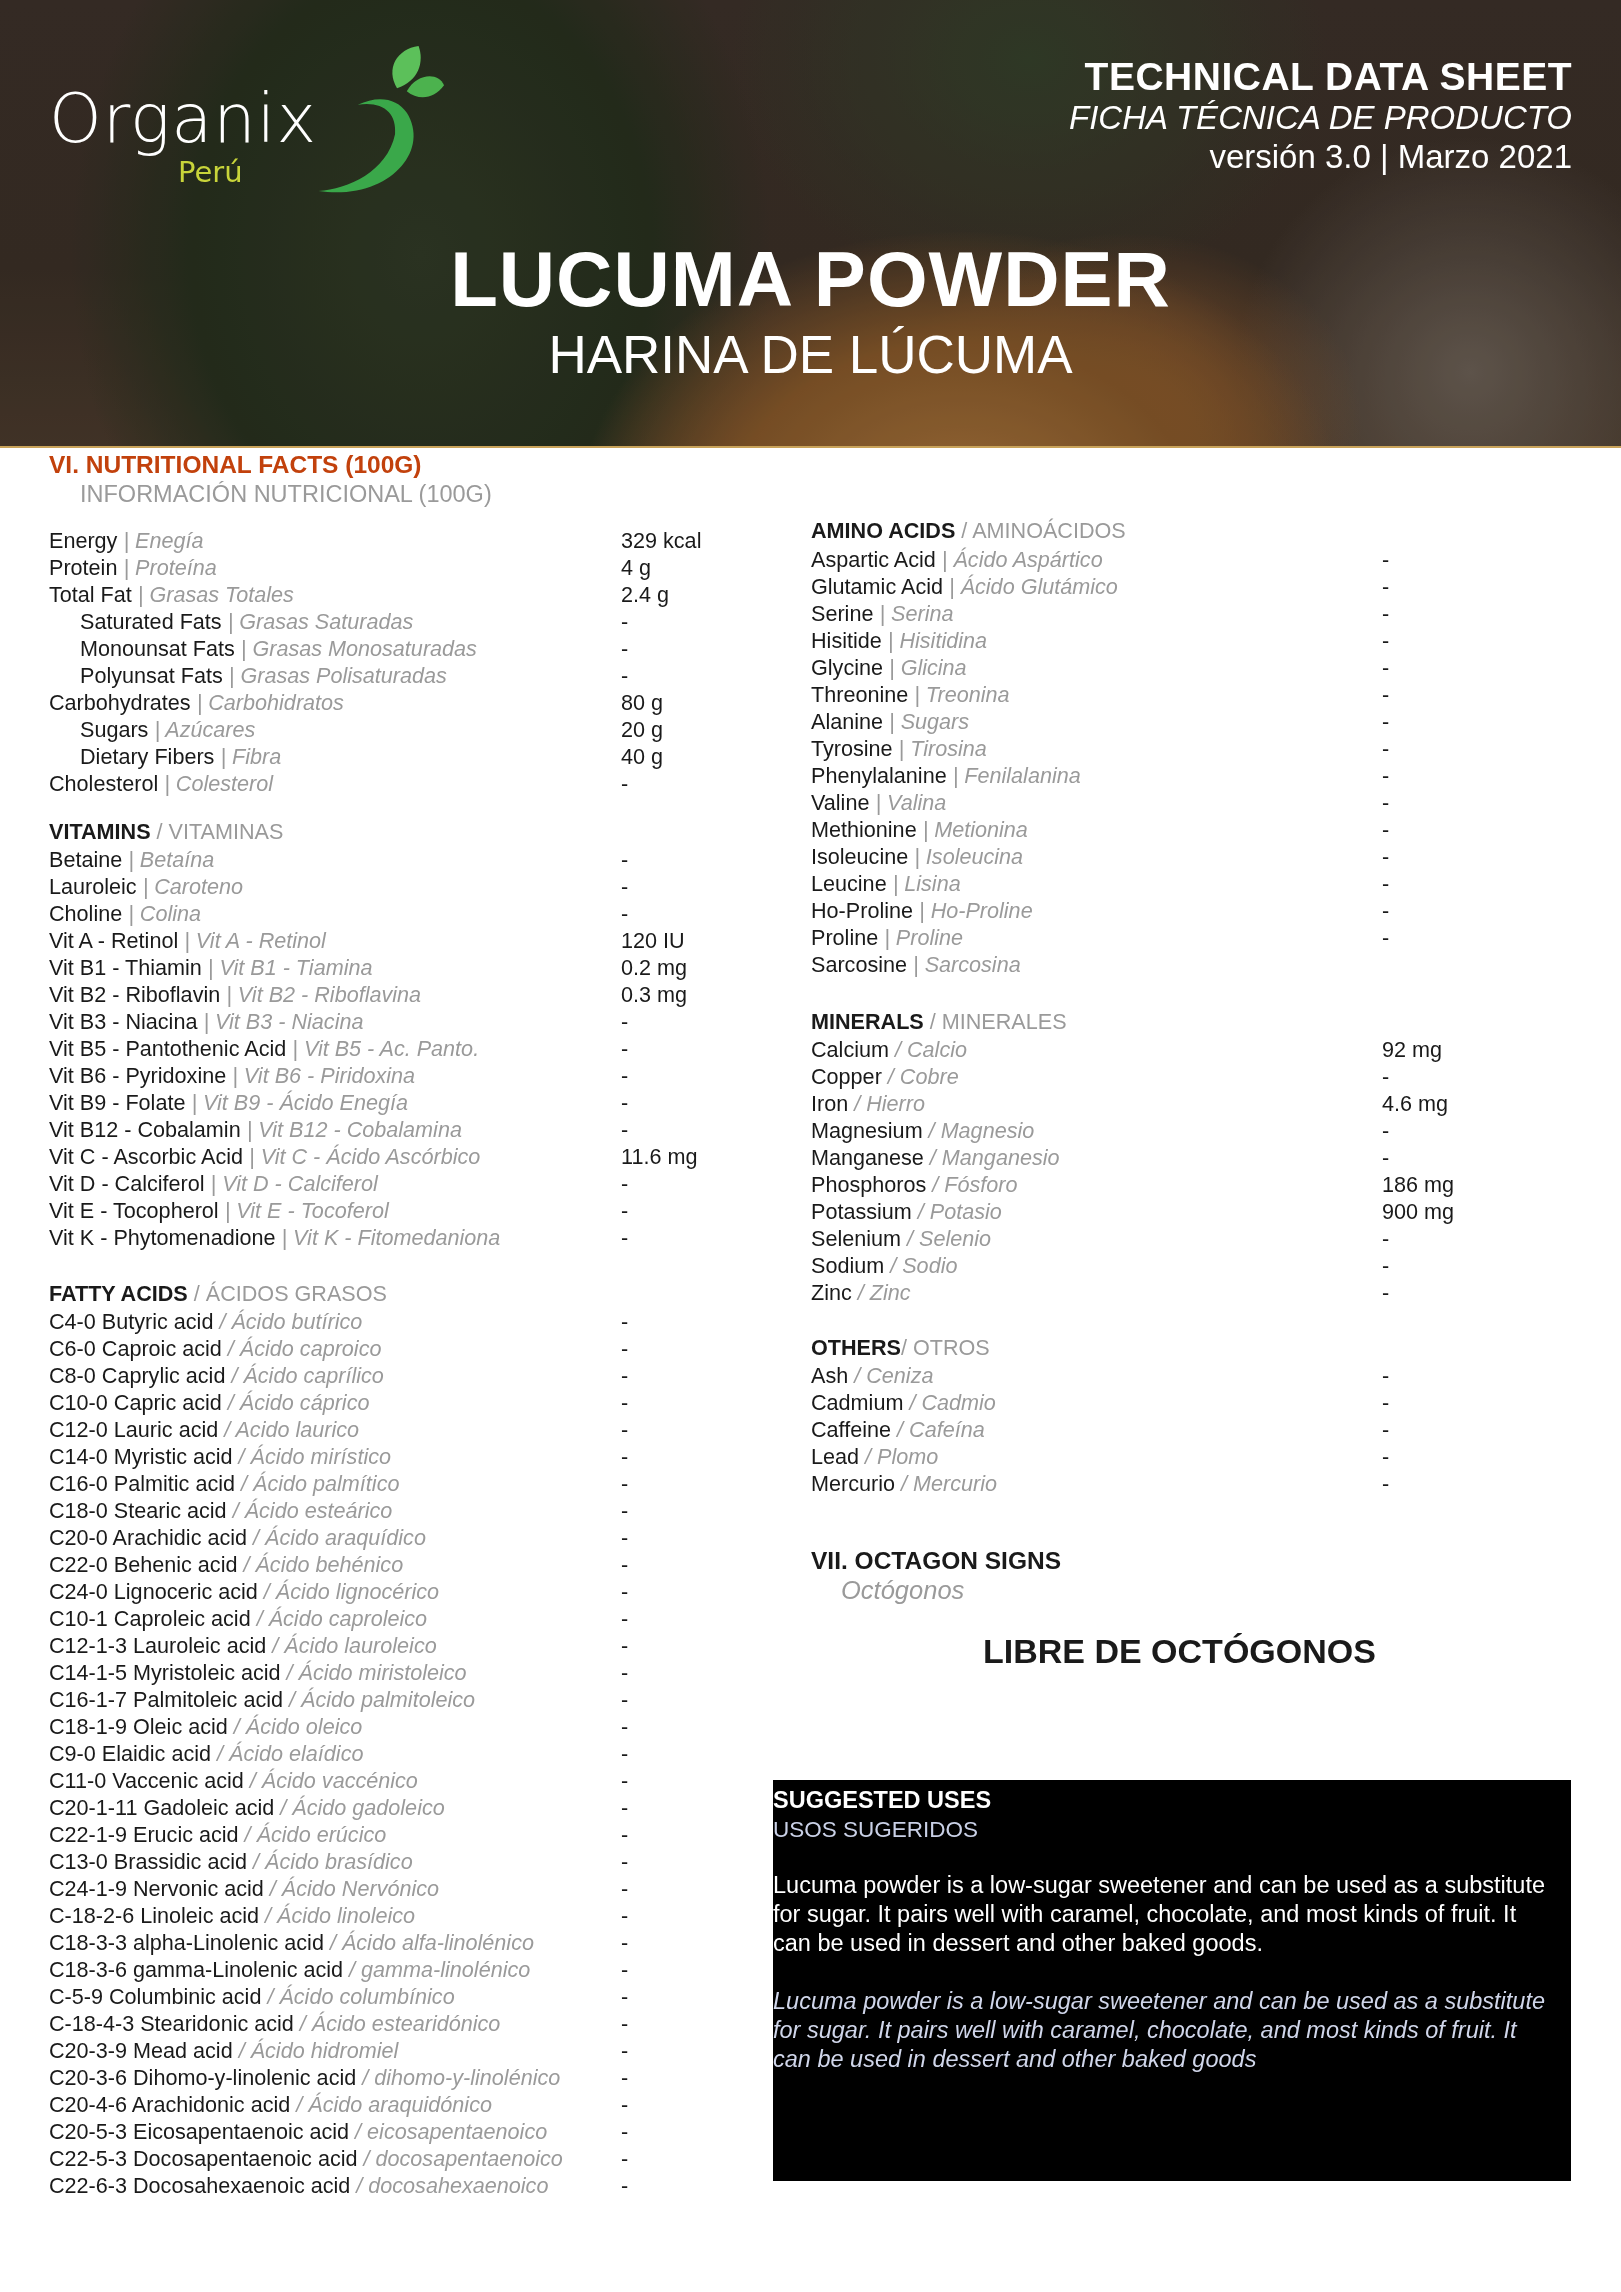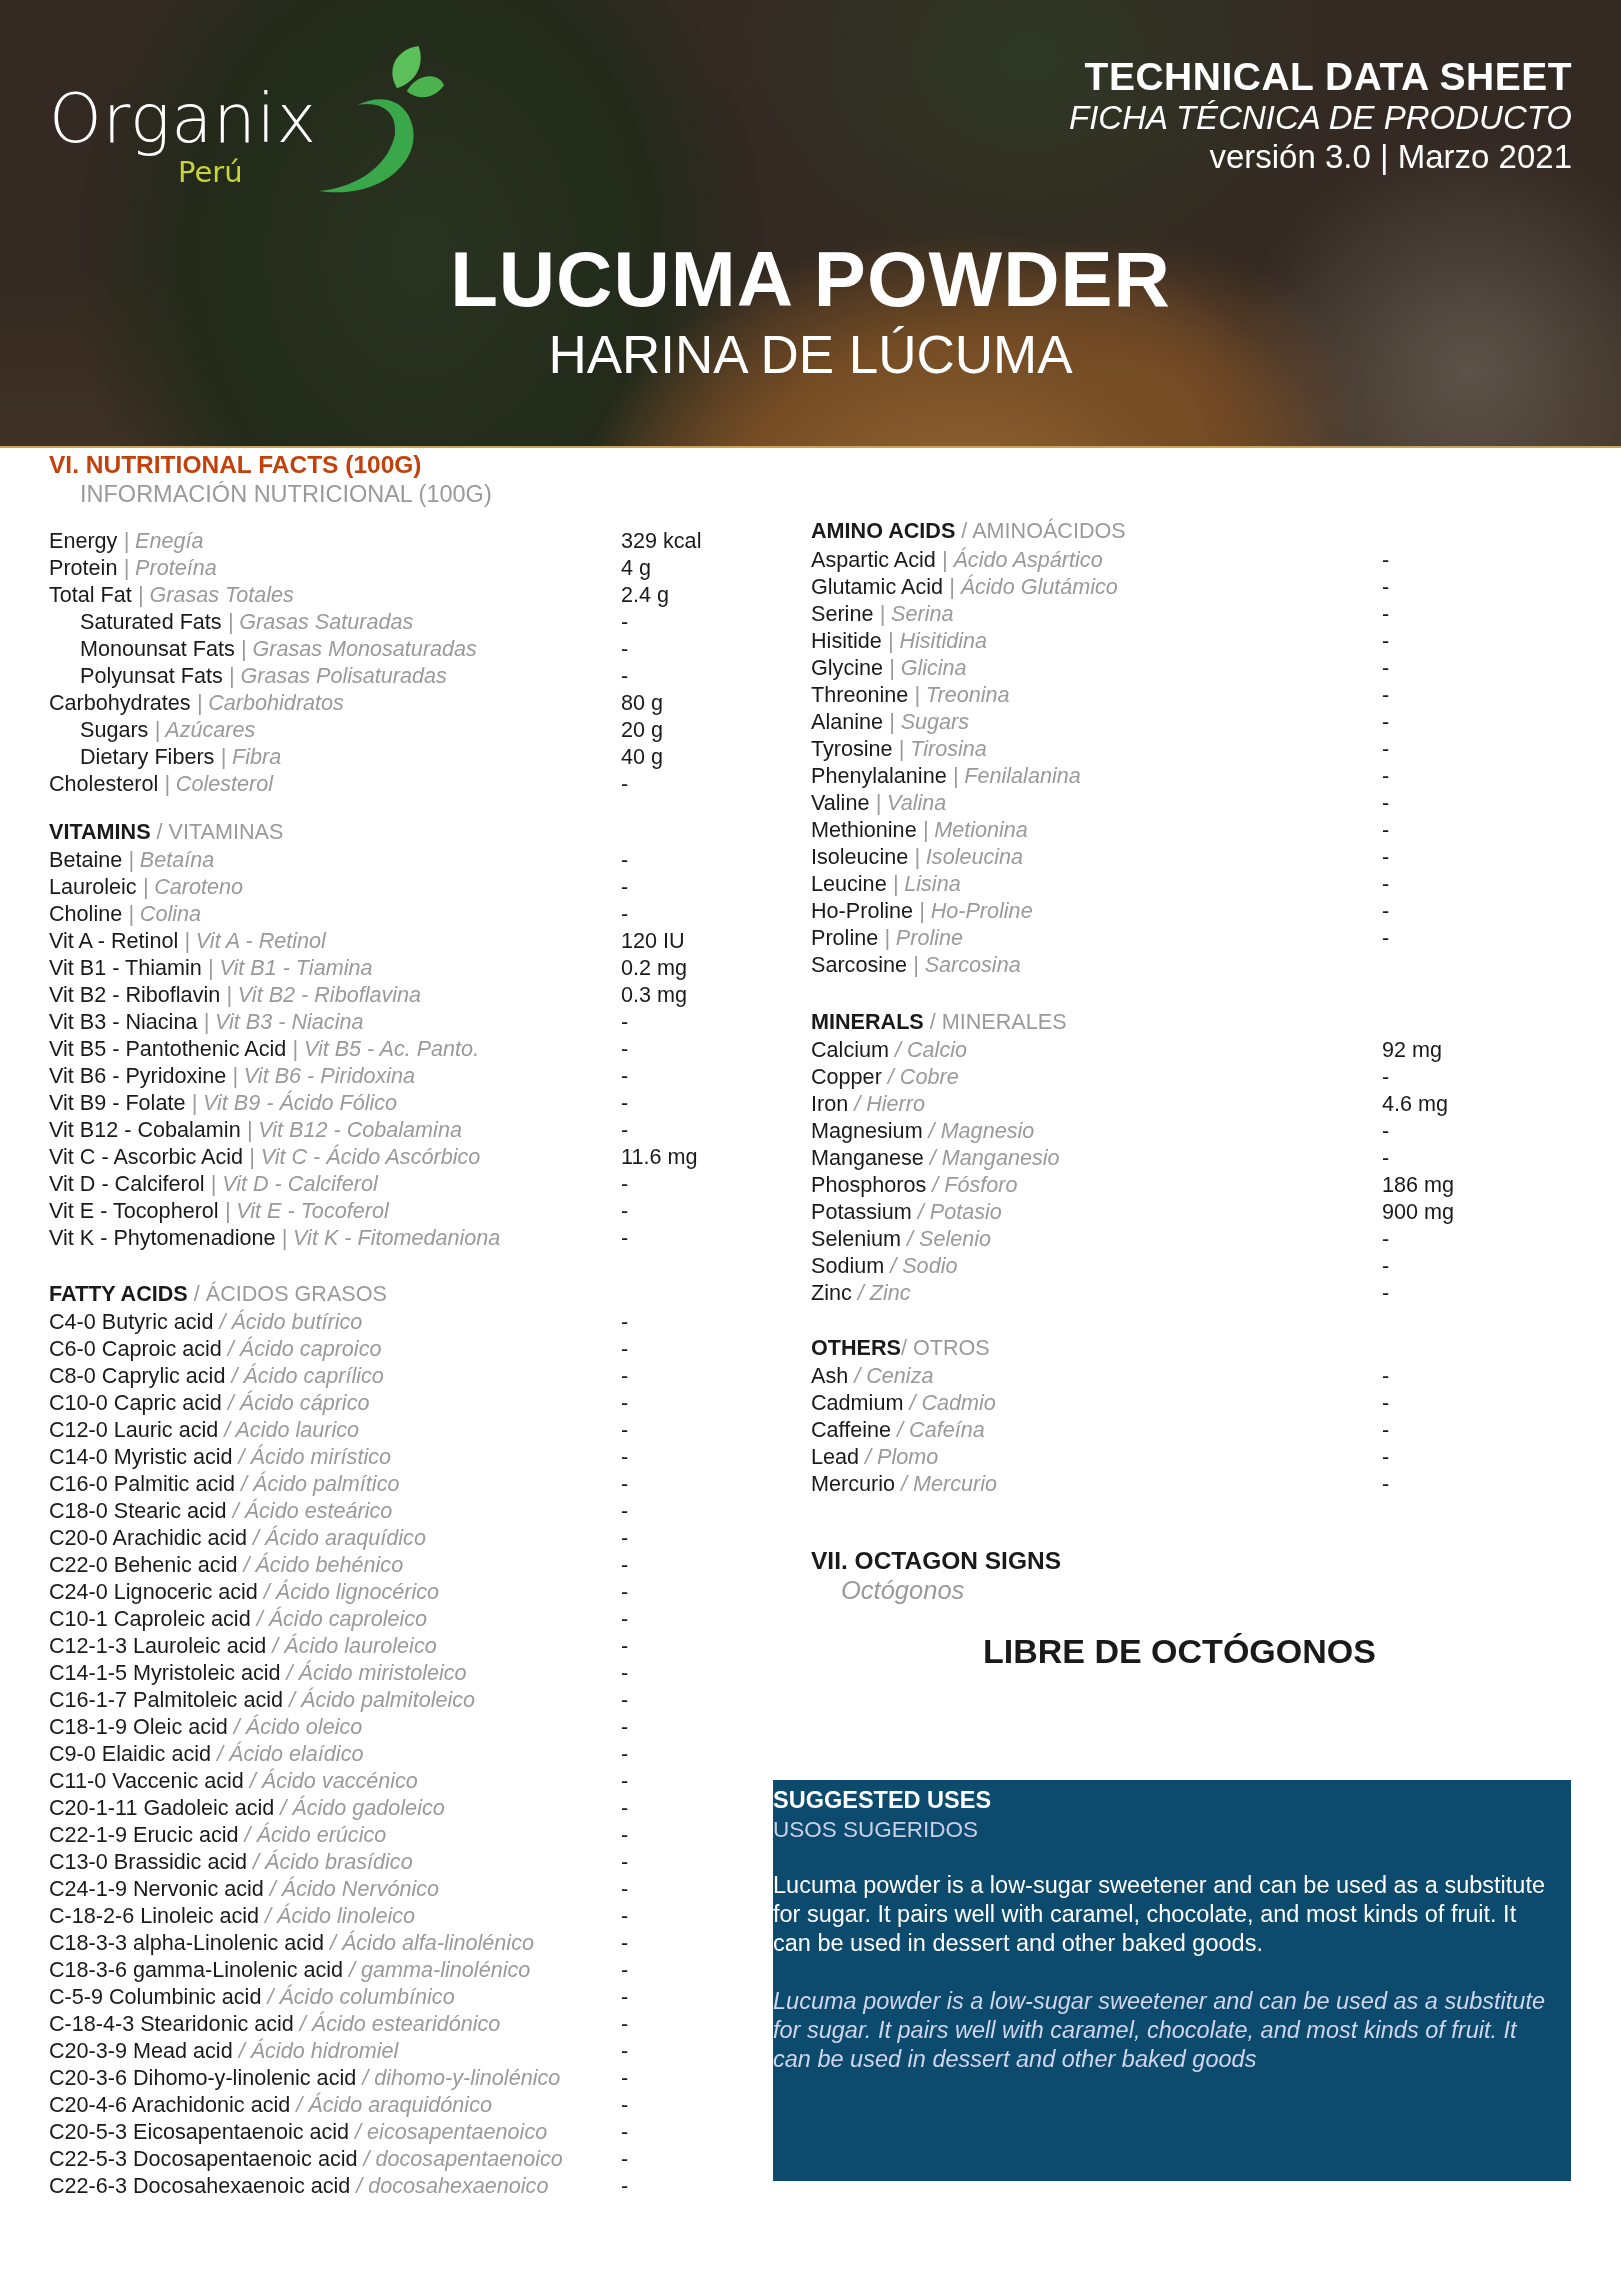--- a/index.html
+++ b/index.html
@@ -41,21 +41,21 @@
   .row .sep, .row .es { color:#9a9a9a; font-style:italic; }
   .row .val { position:absolute; top:0; color:#1a1a1a; }
   .row.indent .name { padding-left:31px; }
   .left .row .val { left:572px; }
   .right .row .val { left:571px; }
 
   .oct-title { position:absolute; left:811px; top:1547px; font-size:24.5px; font-weight:700; }
   .oct-sub { position:absolute; left:841px; top:1576px; font-size:25.5px; color:#9a9a9a;font-style:italic; }
   .libre { position:absolute; left:983px; top:1632px; font-size:34px; font-weight:700; color:#1a1a1a; }
 
-  .uses { position:absolute; left:773px; top:1780px; width:798px; height:401px; background:#0c4a6e;
+  .uses { position:absolute; left:773px; top:1780px; width:798px; height:401px; background:#000000;
           color:#fff; box-sizing:border-box; padding:5.9px 0 0 0; }
   .uses .u1 { font-size:23.5px; font-weight:700; line-height:29px; }
   .uses .u2 { font-size:22.5px; color:#c9d0e6; line-height:29px; }
   .uses .p1 { margin-top:27.4px; font-size:23.5px; line-height:29px; width:784px; }
   .uses .p2 { margin-top:29px; font-size:23.5px; line-height:29px; width:784px; font-style:italic; color:#d0d6ea; }
 </style>
 </head>
 <body>
 
 <div class="hero">
@@ -100,21 +100,21 @@
 <div class="list left" style="left:49px; top:846px;">
     <div class="row"><span class="name"><span class="en">Betaine</span><span class="sep"> | </span><span class="es">Betaína</span></span><span class="val">-</span></div>
     <div class="row"><span class="name"><span class="en">Lauroleic</span><span class="sep"> | </span><span class="es">Caroteno</span></span><span class="val">-</span></div>
     <div class="row"><span class="name"><span class="en">Choline</span><span class="sep"> | </span><span class="es">Colina</span></span><span class="val">-</span></div>
     <div class="row"><span class="name"><span class="en">Vit A - Retinol</span><span class="sep"> | </span><span class="es">Vit A - Retinol</span></span><span class="val">120 IU</span></div>
     <div class="row"><span class="name"><span class="en">Vit B1 - Thiamin</span><span class="sep"> | </span><span class="es">Vit B1 - Tiamina</span></span><span class="val">0.2 mg</span></div>
     <div class="row"><span class="name"><span class="en">Vit B2 - Riboflavin</span><span class="sep"> | </span><span class="es">Vit B2 - Riboflavina</span></span><span class="val">0.3 mg</span></div>
     <div class="row"><span class="name"><span class="en">Vit B3 - Niacina</span><span class="sep"> | </span><span class="es">Vit B3 - Niacina</span></span><span class="val">-</span></div>
     <div class="row"><span class="name"><span class="en">Vit B5 - Pantothenic Acid</span><span class="sep"> | </span><span class="es">Vit B5 - Ac. Panto.</span></span><span class="val">-</span></div>
     <div class="row"><span class="name"><span class="en">Vit B6 - Pyridoxine</span><span class="sep"> | </span><span class="es">Vit B6 - Piridoxina</span></span><span class="val">-</span></div>
-    <div class="row"><span class="name"><span class="en">Vit B9 - Folate</span><span class="sep"> | </span><span class="es">Vit B9 - Ácido Fólico</span></span><span class="val">-</span></div>
+    <div class="row"><span class="name"><span class="en">Vit B9 - Folate</span><span class="sep"> | </span><span class="es">Vit B9 - Ácido Enegía</span></span><span class="val">-</span></div>
     <div class="row"><span class="name"><span class="en">Vit B12 - Cobalamin</span><span class="sep"> | </span><span class="es">Vit B12 - Cobalamina</span></span><span class="val">-</span></div>
     <div class="row"><span class="name"><span class="en">Vit C - Ascorbic Acid</span><span class="sep"> | </span><span class="es">Vit C - Ácido Ascórbico</span></span><span class="val">11.6 mg</span></div>
     <div class="row"><span class="name"><span class="en">Vit D - Calciferol</span><span class="sep"> | </span><span class="es">Vit D - Calciferol</span></span><span class="val">-</span></div>
     <div class="row"><span class="name"><span class="en">Vit E - Tocopherol</span><span class="sep"> | </span><span class="es">Vit E - Tocoferol</span></span><span class="val">-</span></div>
     <div class="row"><span class="name"><span class="en">Vit K - Phytomenadione</span><span class="sep"> | </span><span class="es">Vit K - Fitomedaniona</span></span><span class="val">-</span></div>
   </div>
 
 <div class="group-head" style="left:49px; top:1281px;">
   <b>FATTY ACIDS</b><span class="es"> / </span><span class="es">ÁCIDOS GRASOS</span>
 </div>

